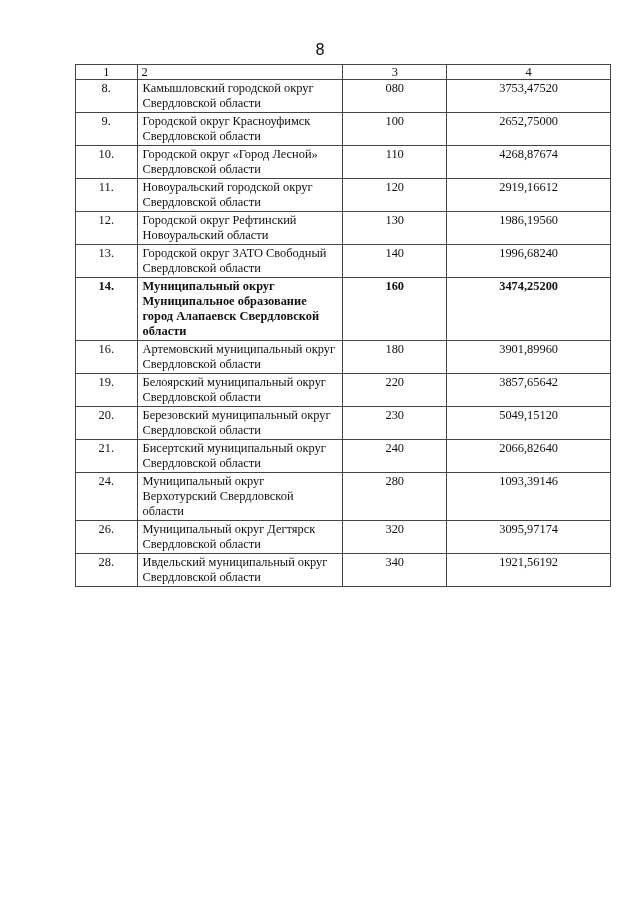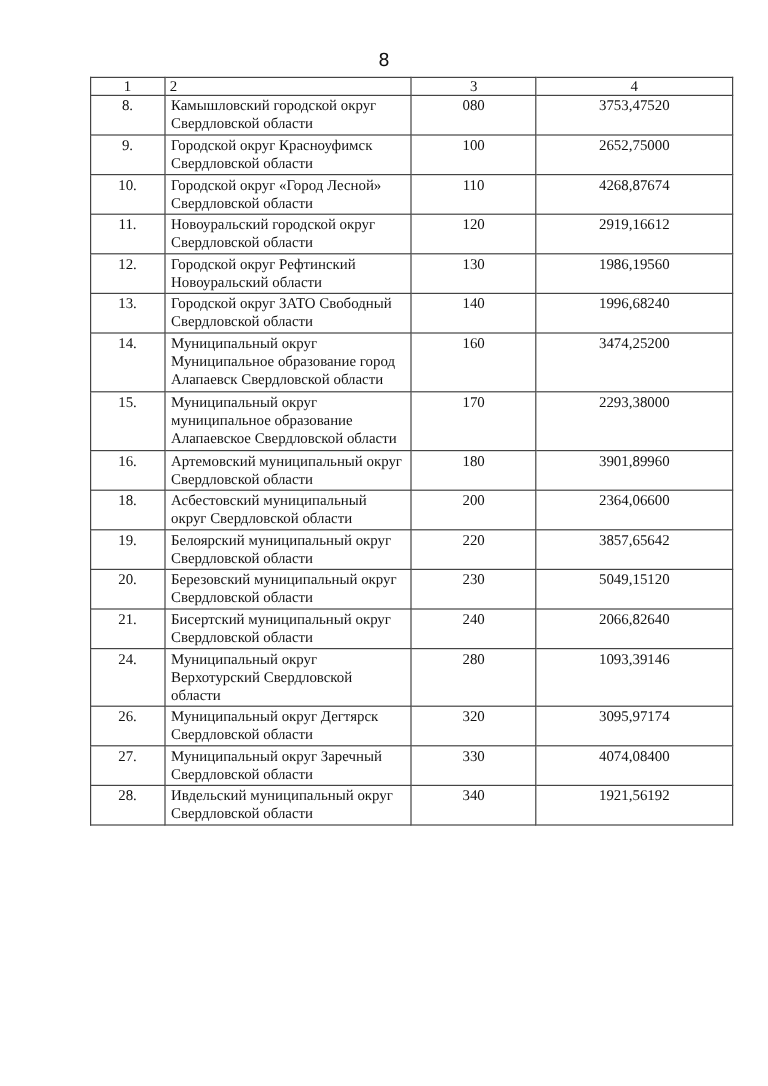--- a/index.html
+++ b/index.html
@@ -9,21 +9,21 @@
                    font-size: 15px; font-family: "DejaVu Sans", sans-serif; }
     table { position: absolute; top: 64px; left: 75px; width: 536px;
             border-collapse: collapse; font-size: 12.4px; line-height: 15px; }
     td, th { border: 1px solid #444; vertical-align: top; padding: 1px 5px 1px 5px; font-weight: normal; }
     th { text-align: center; padding: 0 4px; line-height: 14px; }
     .c1 { width: 51px; text-align: center; }
     .c2 { width: 196px; text-align: left; }
     .c3 { width: 94px; text-align: center; }
     .c4 { width: 154px; text-align: center; }
     tr.row2 td { height: 30px; }
-    tr.row3 td { height: 46px; }
+    tr.row3 td { height: 46px; font-weight: bold; }
   </style>
 </head>
 <body>
 
 <div class="page-number">8</div>
 
 <table>
   <thead>
     <tr>
       <th class="c1">1</th>
@@ -68,37 +68,25 @@
         <td class="c2">Городской округ ЗАТО Свободный Свердловской области</td>
         <td class="c3">140</td>
         <td class="c4">1996,68240</td>
       </tr>
       <tr class="row3">
         <td class="c1">14.</td>
         <td class="c2">Муниципальный округ Муниципальное образование город Алапаевск Свердловской области</td>
         <td class="c3">160</td>
         <td class="c4">3474,25200</td>
       </tr>
-      <tr class="row3">
-        <td class="c1">15.</td>
-        <td class="c2">Муниципальный округ муниципальное образование Алапаевское Свердловской области</td>
-        <td class="c3">170</td>
-        <td class="c4">2293,38000</td>
-      </tr>
       <tr class="row2">
         <td class="c1">16.</td>
         <td class="c2">Артемовский муниципальный округ Свердловской области</td>
         <td class="c3">180</td>
         <td class="c4">3901,89960</td>
-      </tr>
-      <tr class="row2">
-        <td class="c1">18.</td>
-        <td class="c2">Асбестовский муниципальный округ Свердловской области</td>
-        <td class="c3">200</td>
-        <td class="c4">2364,06600</td>
       </tr>
       <tr class="row2">
         <td class="c1">19.</td>
         <td class="c2">Белоярский муниципальный округ Свердловской области</td>
         <td class="c3">220</td>
         <td class="c4">3857,65642</td>
       </tr>
       <tr class="row2">
         <td class="c1">20.</td>
         <td class="c2">Березовский муниципальный округ Свердловской области</td>
@@ -117,25 +105,19 @@
         <td class="c3">280</td>
         <td class="c4">1093,39146</td>
       </tr>
       <tr class="row2">
         <td class="c1">26.</td>
         <td class="c2">Муниципальный округ Дегтярск Свердловской области</td>
         <td class="c3">320</td>
         <td class="c4">3095,97174</td>
       </tr>
       <tr class="row2">
-        <td class="c1">27.</td>
-        <td class="c2">Муниципальный округ Заречный Свердловской области</td>
-        <td class="c3">330</td>
-        <td class="c4">4074,08400</td>
-      </tr>
-      <tr class="row2">
         <td class="c1">28.</td>
         <td class="c2">Ивдельский муниципальный округ Свердловской области</td>
         <td class="c3">340</td>
         <td class="c4">1921,56192</td>
       </tr>
     </tbody>
 </table>
 
 </body></html>

